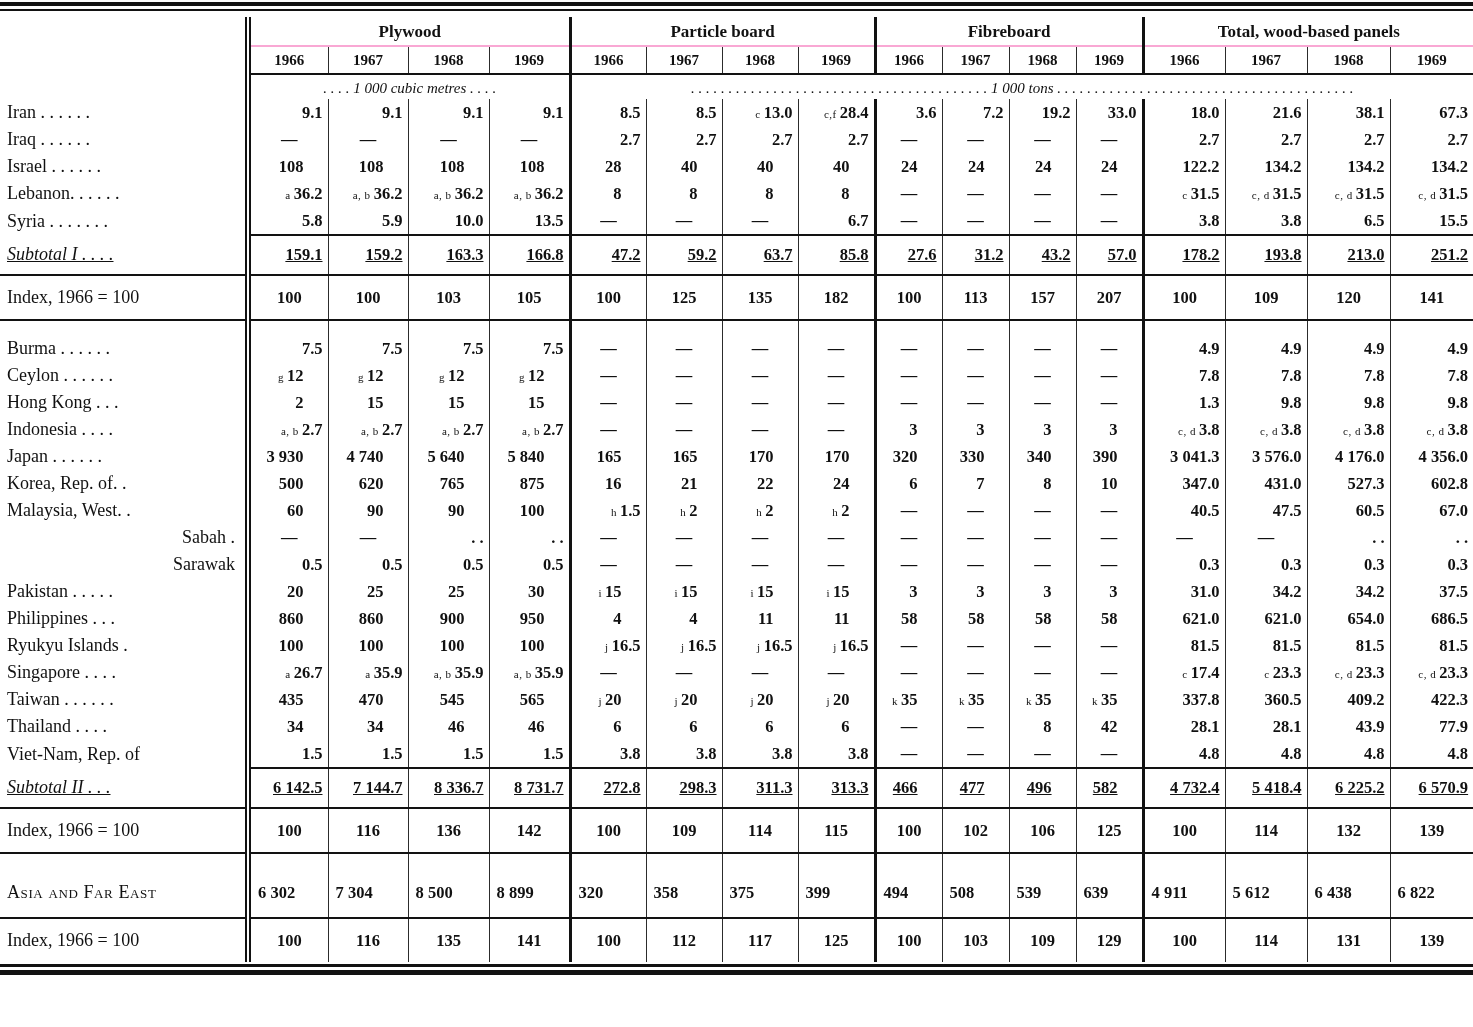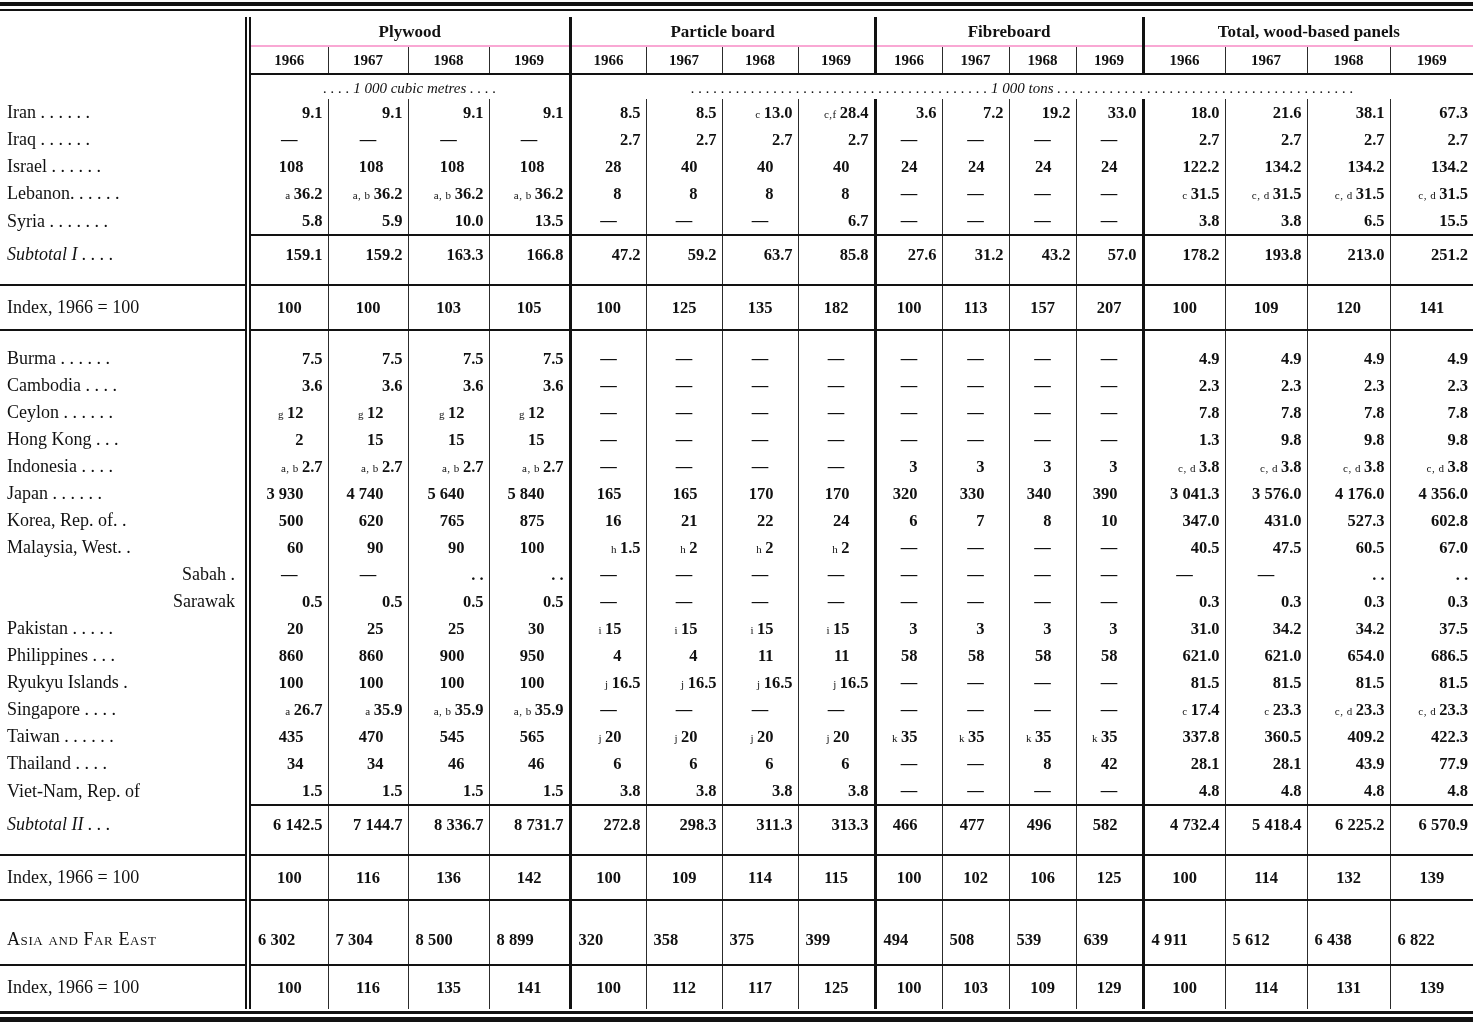--- a/index.html
+++ b/index.html
@@ -23,21 +23,21 @@
   
   td.data{font-weight:700;font-size:16.5px;}
   .dec{text-align:right;padding-right:5px;}
   .int{text-align:right;padding-right:24px;}
   .dash{text-align:center;}
   .ctr{text-align:center;}
   .lft{text-align:left;padding-left:7px;}
   .fn{font-size:11px;font-weight:400;margin-right:3px;letter-spacing:.5px;}
   
   tr.r-country td{height:27px;}
-  tr.r-subtotal td{padding-top:9px;padding-bottom:19px;}
+  tr.r-subtotal td{padding-top:9px;padding-bottom:9px;text-decoration:underline;}
   tr.r-subtotal td.lbl{font-style:italic;}
   tr.r-index td{padding-top:11px;padding-bottom:11px;margin-top:12px;}
   tr.r-region td{padding-top:14px;padding-bottom:14px;}
   tr.r-region td.lbl{font-variant:small-caps;letter-spacing:.6px;font-size:18px;}
   tr.r-spacer td{height:14px;}
   
   tr.rb-data td:not(.lbl){border-bottom:2px solid #121212;}
   tr.rb-full td{border-bottom:2px solid #121212;}
 </style>
 </head>
@@ -264,39 +264,20 @@
           <td class="data gsep dash">—</td>
           <td class="data vsep dash">—</td>
           <td class="data vsep dash">—</td>
           <td class="data vsep dash">—</td>
           <td class="data gsep dec">4.9</td>
           <td class="data vsep dec">4.9</td>
           <td class="data vsep dec">4.9</td>
           <td class="data vsep dec">4.9</td>
         </tr>
         <tr class="r-country">
-          <td class="lbl">Cambodia . . . .</td>
-          <td class="data dsep dec">3.6</td>
-          <td class="data vsep dec">3.6</td>
-          <td class="data vsep dec">3.6</td>
-          <td class="data vsep dec">3.6</td>
-          <td class="data gsep dash">—</td>
-          <td class="data vsep dash">—</td>
-          <td class="data vsep dash">—</td>
-          <td class="data vsep dash">—</td>
-          <td class="data gsep dash">—</td>
-          <td class="data vsep dash">—</td>
-          <td class="data vsep dash">—</td>
-          <td class="data vsep dash">—</td>
-          <td class="data gsep dec">2.3</td>
-          <td class="data vsep dec">2.3</td>
-          <td class="data vsep dec">2.3</td>
-          <td class="data vsep dec">2.3</td>
-        </tr>
-        <tr class="r-country">
           <td class="lbl">Ceylon . . . . . .</td>
           <td class="data dsep int"><span class="fn">g</span>12</td>
           <td class="data vsep int"><span class="fn">g</span>12</td>
           <td class="data vsep int"><span class="fn">g</span>12</td>
           <td class="data vsep int"><span class="fn">g</span>12</td>
           <td class="data gsep dash">—</td>
           <td class="data vsep dash">—</td>
           <td class="data vsep dash">—</td>
           <td class="data vsep dash">—</td>
           <td class="data gsep dash">—</td>

